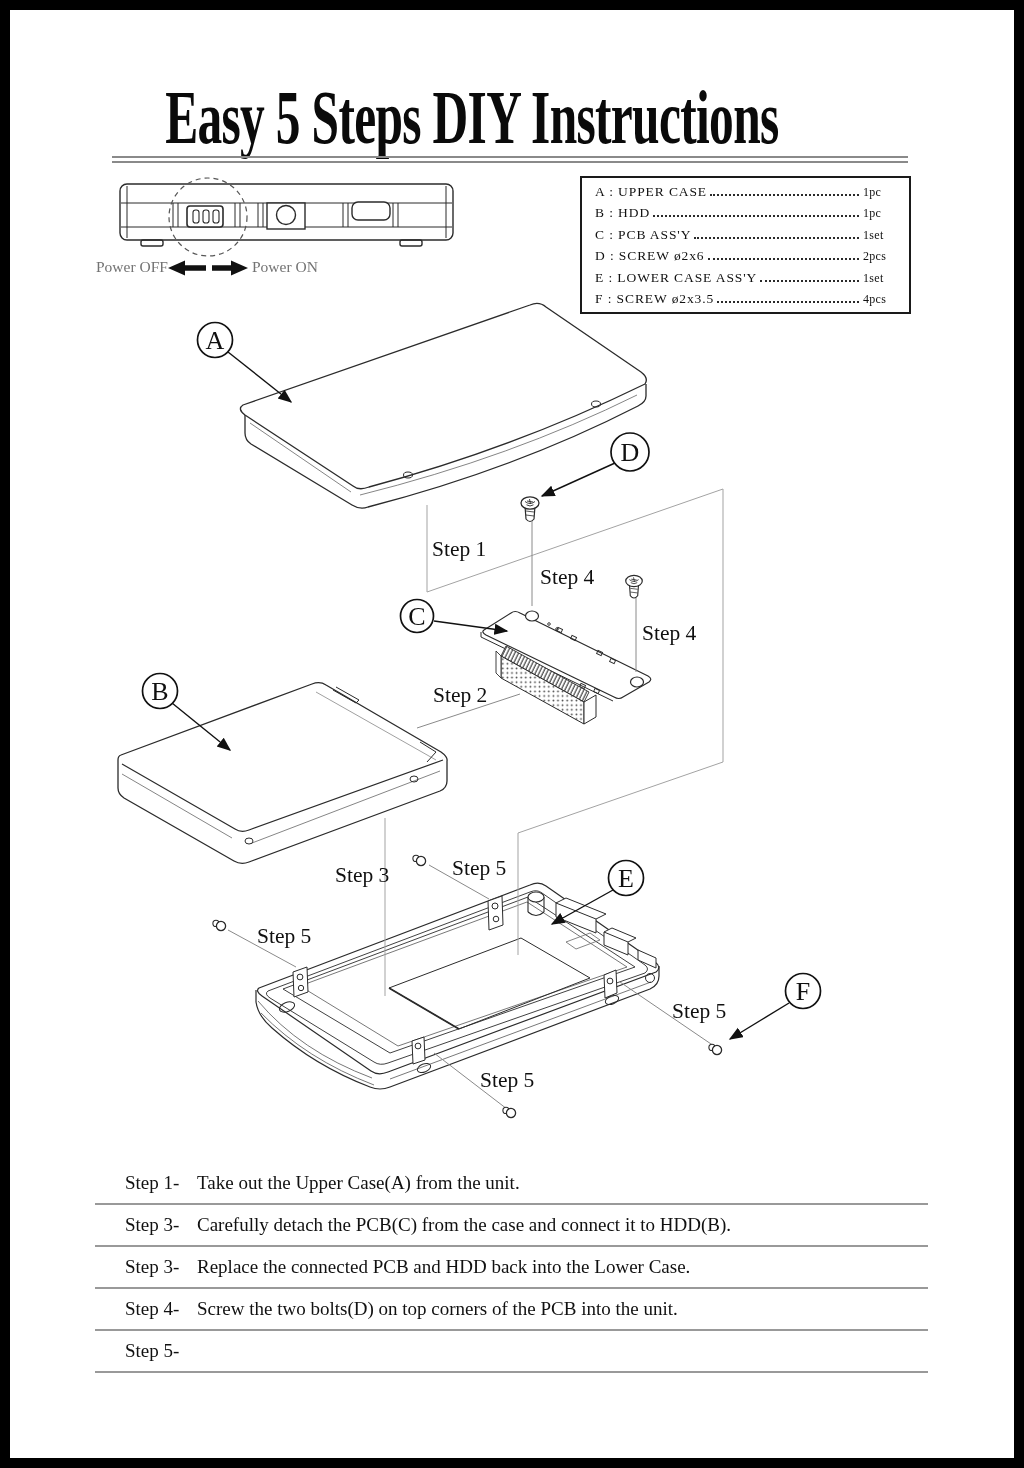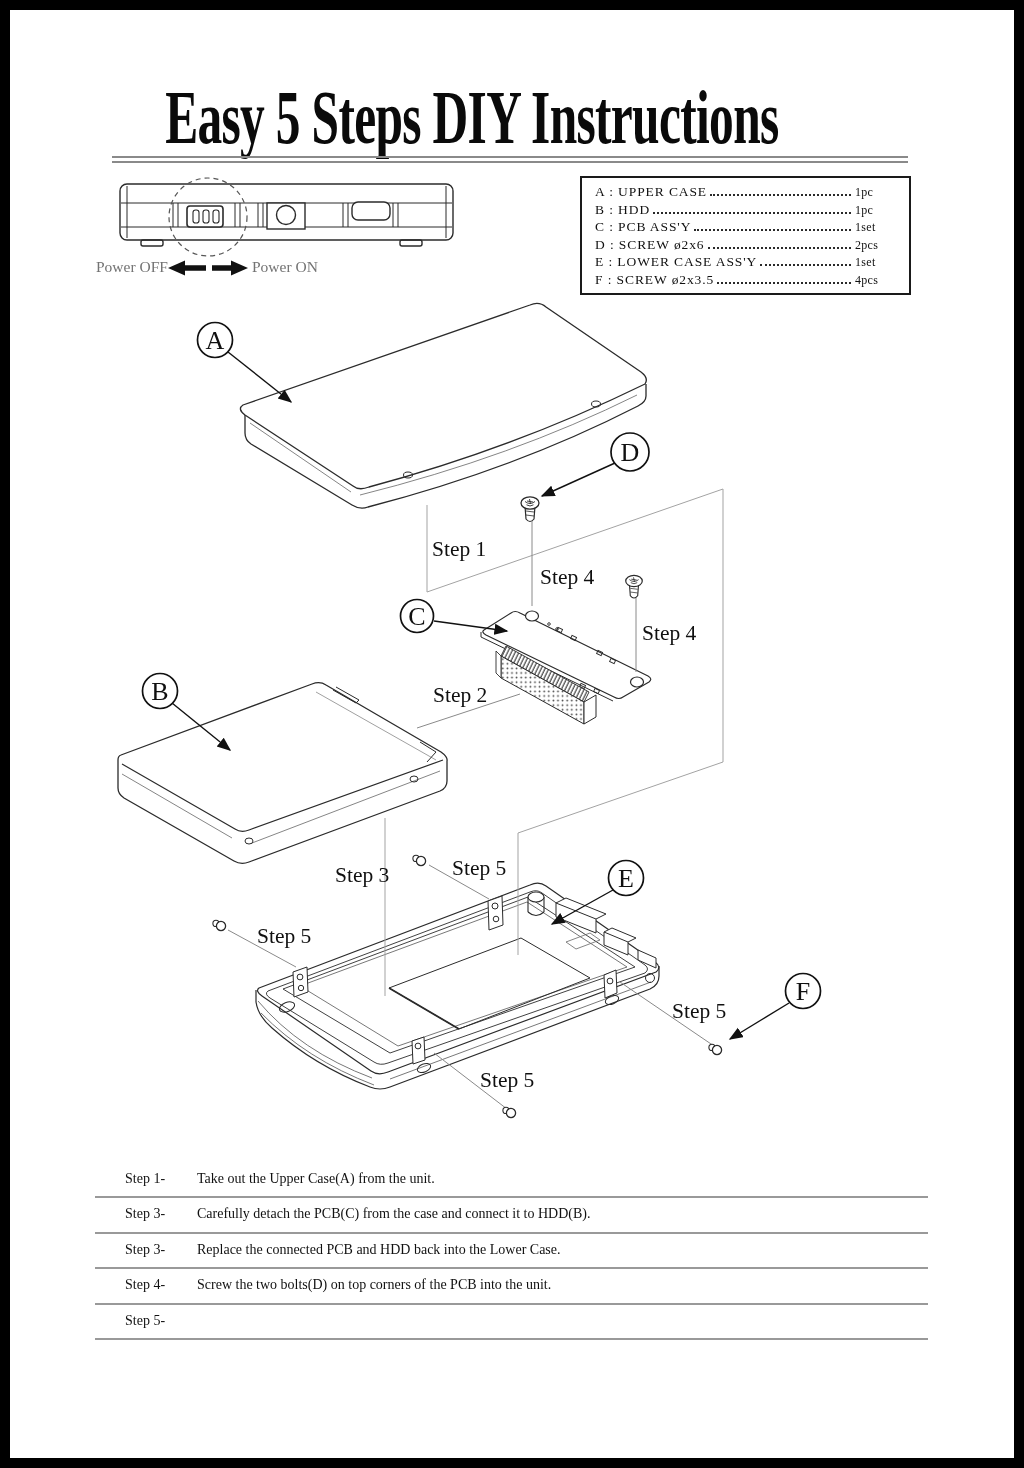--- a/index.html
+++ b/index.html
@@ -12,32 +12,32 @@
   .title-text{
     display:inline-block;font-size:76px;font-weight:bold;letter-spacing:-1px;
     transform:scaleX(0.65);transform-origin:50% 50%;white-space:nowrap;color:#0a0a0a;
   }
   .title-rule{position:absolute;left:112px;top:156px;width:796px;height:3px;
     border-top:2px solid #8a8a8a;border-bottom:2px solid #8a8a8a;}
   .power-label{position:absolute;font-size:15.5px;color:#737373;white-space:nowrap;}
   #power-off{left:96px;top:258px;}
   #power-on{left:252px;top:258px;}
   .parts-box{
-    position:absolute;left:580px;top:176px;width:331px;height:119px;
-    border:2px solid #1a1a1a;box-sizing:border-box;padding:6px 12px 5px 13px;
+    position:absolute;left:580px;top:176px;width:331px;height:138px;
+    border:2px solid #1a1a1a;box-sizing:border-box;padding:6px 4px 5px 13px;
     display:flex;flex-direction:column;justify-content:space-between;
   }
   .part-row{display:flex;align-items:baseline;font-size:13.5px;letter-spacing:0.9px;line-height:15px;}
   .part-name{white-space:nowrap;}
   .part-dots{flex:1;border-bottom:2px dotted #2a2a2a;margin:0 4px 3px 3px;min-width:10px;}
   .part-qty{width:42px;font-size:12px;letter-spacing:0.3px;}
   .instructions{position:absolute;left:95px;top:1163px;width:833px;}
   .instr-row{
     display:flex;align-items:baseline;border-bottom:2px solid #999;
-    padding:7px 0 8px 30px;font-size:14px;line-height:1.32;
+    padding:7px 0 8px 30px;font-size:19px;line-height:1.32;
   }
   .instr-label{min-width:72px;white-space:nowrap;}
   .instr-text{flex:1;}
   svg text{font-family:"Liberation Serif", serif;fill:#101010;}
   .diagram-svg{position:absolute;left:0;top:0;z-index:1;}
 </style>
 </head>
 <body>
 
 <div class="frame"></div>

